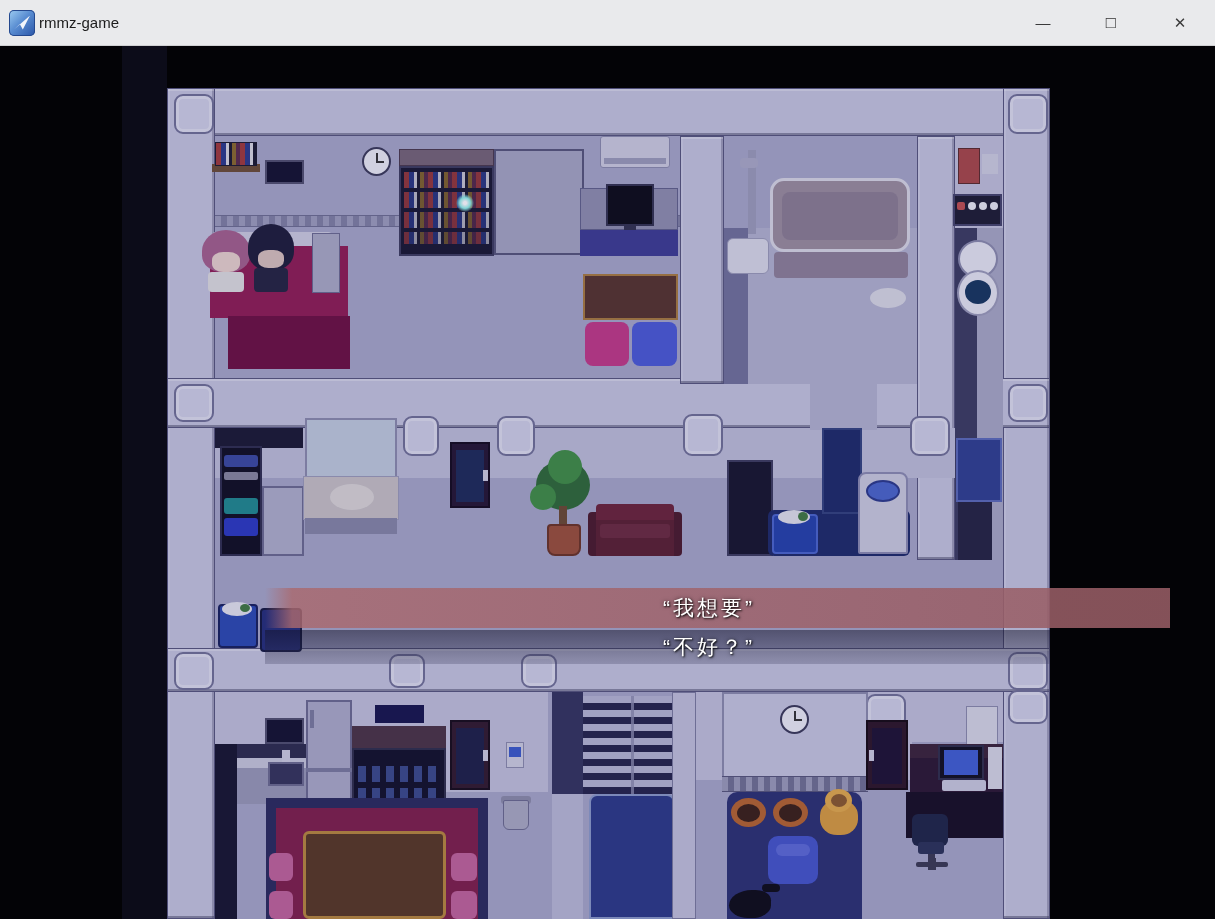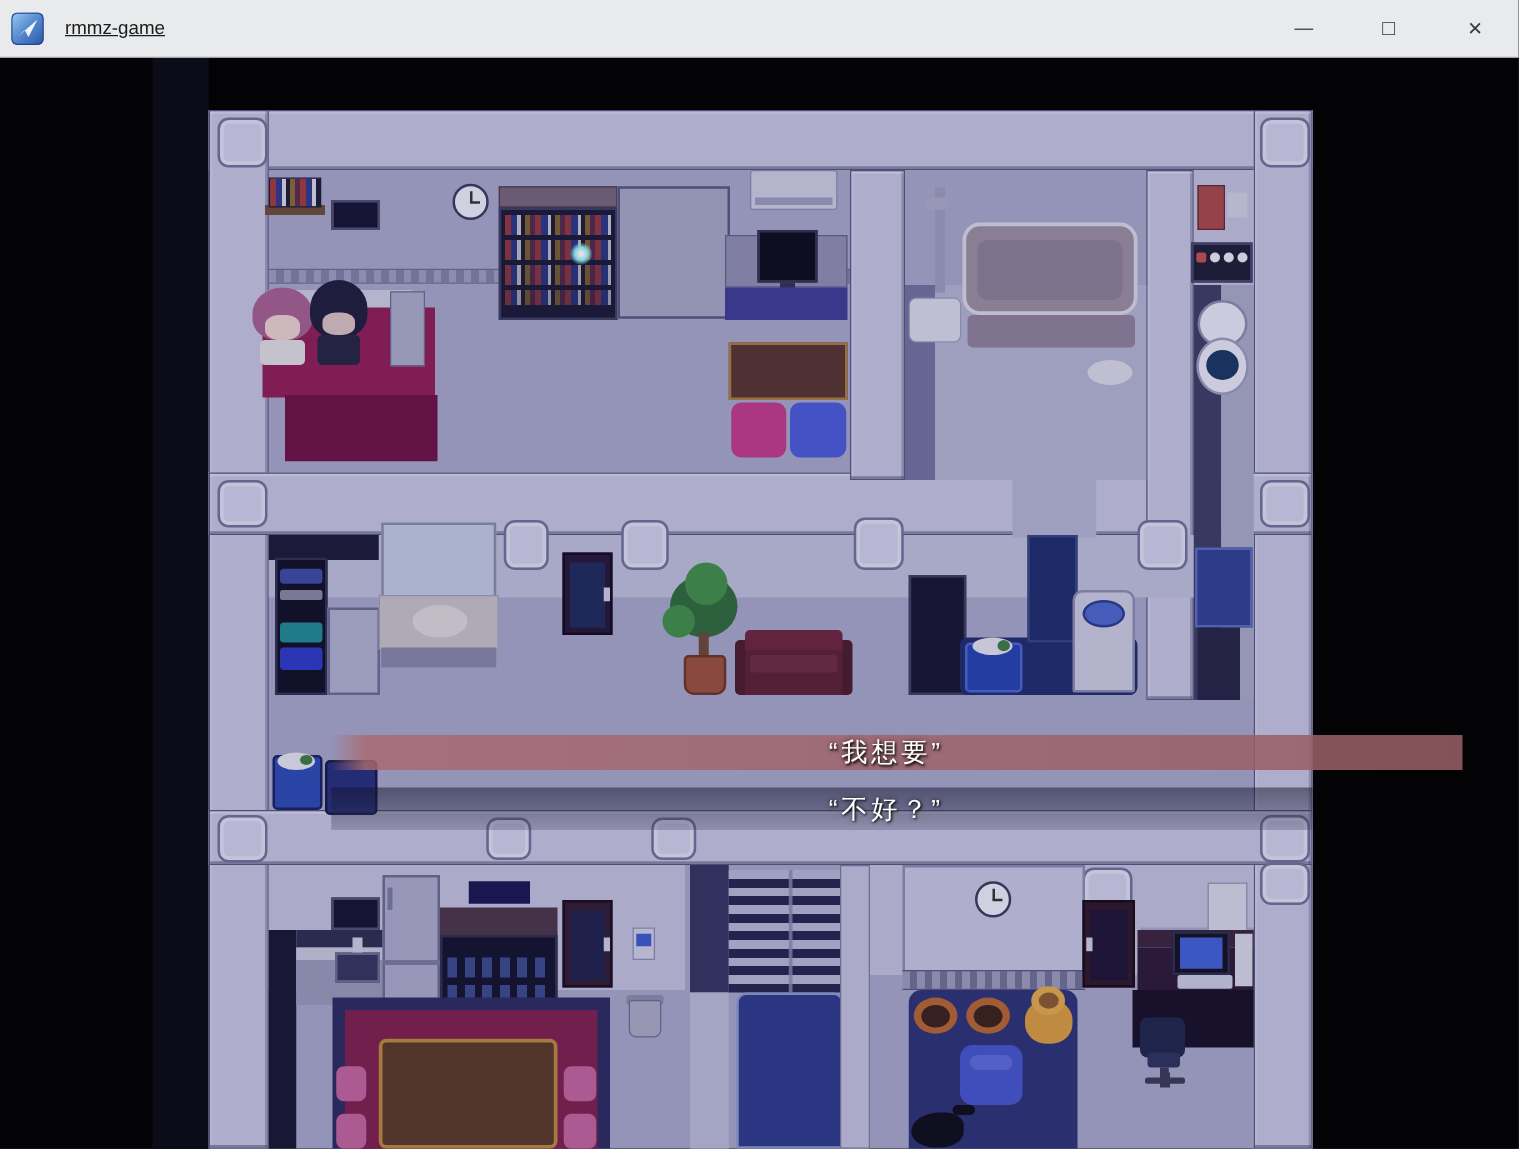--- a/index.html
+++ b/index.html
@@ -6,21 +6,21 @@
   body{width:1215px;height:919px;overflow:hidden;background:#030306;
        font-family:"Liberation Sans","DejaVu Sans",sans-serif;position:relative;}
   
   .titlebar{position:absolute;top:0;left:0;width:1215px;height:45px;background:#e9eaec;
             border-bottom:1px solid #cfd0d2;display:flex;align-items:center;z-index:60;}
   .app-icon{width:26px;height:26px;margin-left:9px;border-radius:5px;position:relative;
             background:linear-gradient(135deg,#9ecdf2 0%,#5a8ed2 45%,#2a55a8 100%);
             box-shadow:inset 0 0 0 1px #24488e;}
   .app-icon::after{content:"";position:absolute;left:5px;top:6px;width:16px;height:14px;
             background:#f2f6fc;clip-path:polygon(0 100%,100% 0,55% 100%,36% 60%);}
-  .title-text{margin-left:17px;font-size:15px;color:#1c1c1c;text-decoration:underline;}
+  .title-text{margin-left:4px;font-size:15px;color:#1c1c1c;}
   .win-btn{position:absolute;top:0;width:46px;height:45px;display:flex;align-items:center;
            justify-content:center;color:#3a3a3a;font-size:15px;cursor:default;}
   .win-btn.max{font-size:17px;color:#333;}
   
   .game-screen{position:absolute;left:0;top:45px;width:1215px;height:874px;background:#030306;}
   .rect{position:absolute;box-sizing:border-box;}
   .wall{border:1px solid #55567c;box-shadow:inset 0 2px 0 rgba(255,255,255,.28),inset 0 -2px 0 rgba(40,40,70,.4),inset 2px 0 0 rgba(255,255,255,.15),inset -2px 0 0 rgba(40,40,70,.25);}
   .cap{border:2px solid #6f7096;border-radius:9px;box-shadow:inset 0 0 0 3px rgba(255,255,255,.3);}
   .clock{background:#ecedf5;border:2px solid #3a3a58;border-radius:50%;}
   .clock::before{content:"";position:absolute;left:46%;top:14%;width:2px;height:38%;background:#333;}
@@ -32,21 +32,21 @@
   .p-grid{background-image:repeating-linear-gradient(0deg,rgba(165,170,205,.55) 0 1px,transparent 1px 7px),repeating-linear-gradient(90deg,rgba(165,170,205,.55) 0 1px,transparent 1px 7px);}
   .p-books{background-image:repeating-linear-gradient(90deg,#a03a3a 0 5px,#2a3a8a 5px 10px,#d8d8e0 10px 13px,#1a1a30 13px 16px,#8a6a2a 16px 20px,#5a2a4a 20px 24px);}
   .p-drawers{background-image:repeating-linear-gradient(180deg,transparent 0 16px,rgba(60,60,90,.6) 16px 18px);}
   .p-hstripes{background-image:repeating-linear-gradient(180deg,rgba(255,255,255,.28) 0 3px,transparent 3px 8px);}
   .p-stairs{background:repeating-linear-gradient(180deg,#b5b6d2 0 7px,#23234a 7px 14px);}
   .p-dishes{background-image:repeating-linear-gradient(90deg,#3a4a8a 0 8px,transparent 8px 14px);}
   .p-diag{background-image:repeating-linear-gradient(125deg,rgba(255,255,255,.3) 0 3px,transparent 3px 14px);}
   .tint{position:absolute;left:167px;top:88px;width:883px;height:831px;background:rgba(44,34,96,.14);pointer-events:none;z-index:10;}
   
   .banner{position:absolute;z-index:20;}
-  .banner1{left:265px;top:588px;width:905px;height:28px;
+  .banner1{left:265px;top:588px;width:905px;height:40px;
            background:linear-gradient(90deg,rgba(170,108,112,0) 0,rgba(170,105,110,.82) 3%,rgba(158,98,106,.85) 55%,rgba(150,92,100,.88) 100%);}
   .banner2{left:265px;top:630px;width:785px;height:34px;
            background:linear-gradient(180deg,rgba(18,18,40,.5),rgba(62,62,96,.28));}
   .banner-text{position:absolute;left:398px;top:50%;transform:translateY(-50%);
            color:#fff;font-size:21px;letter-spacing:3px;white-space:nowrap;
            text-shadow:1px 1px 2px rgba(0,0,0,.9),0 0 4px rgba(0,0,0,.6);}
 </style>
 </head>
 <body>
 

